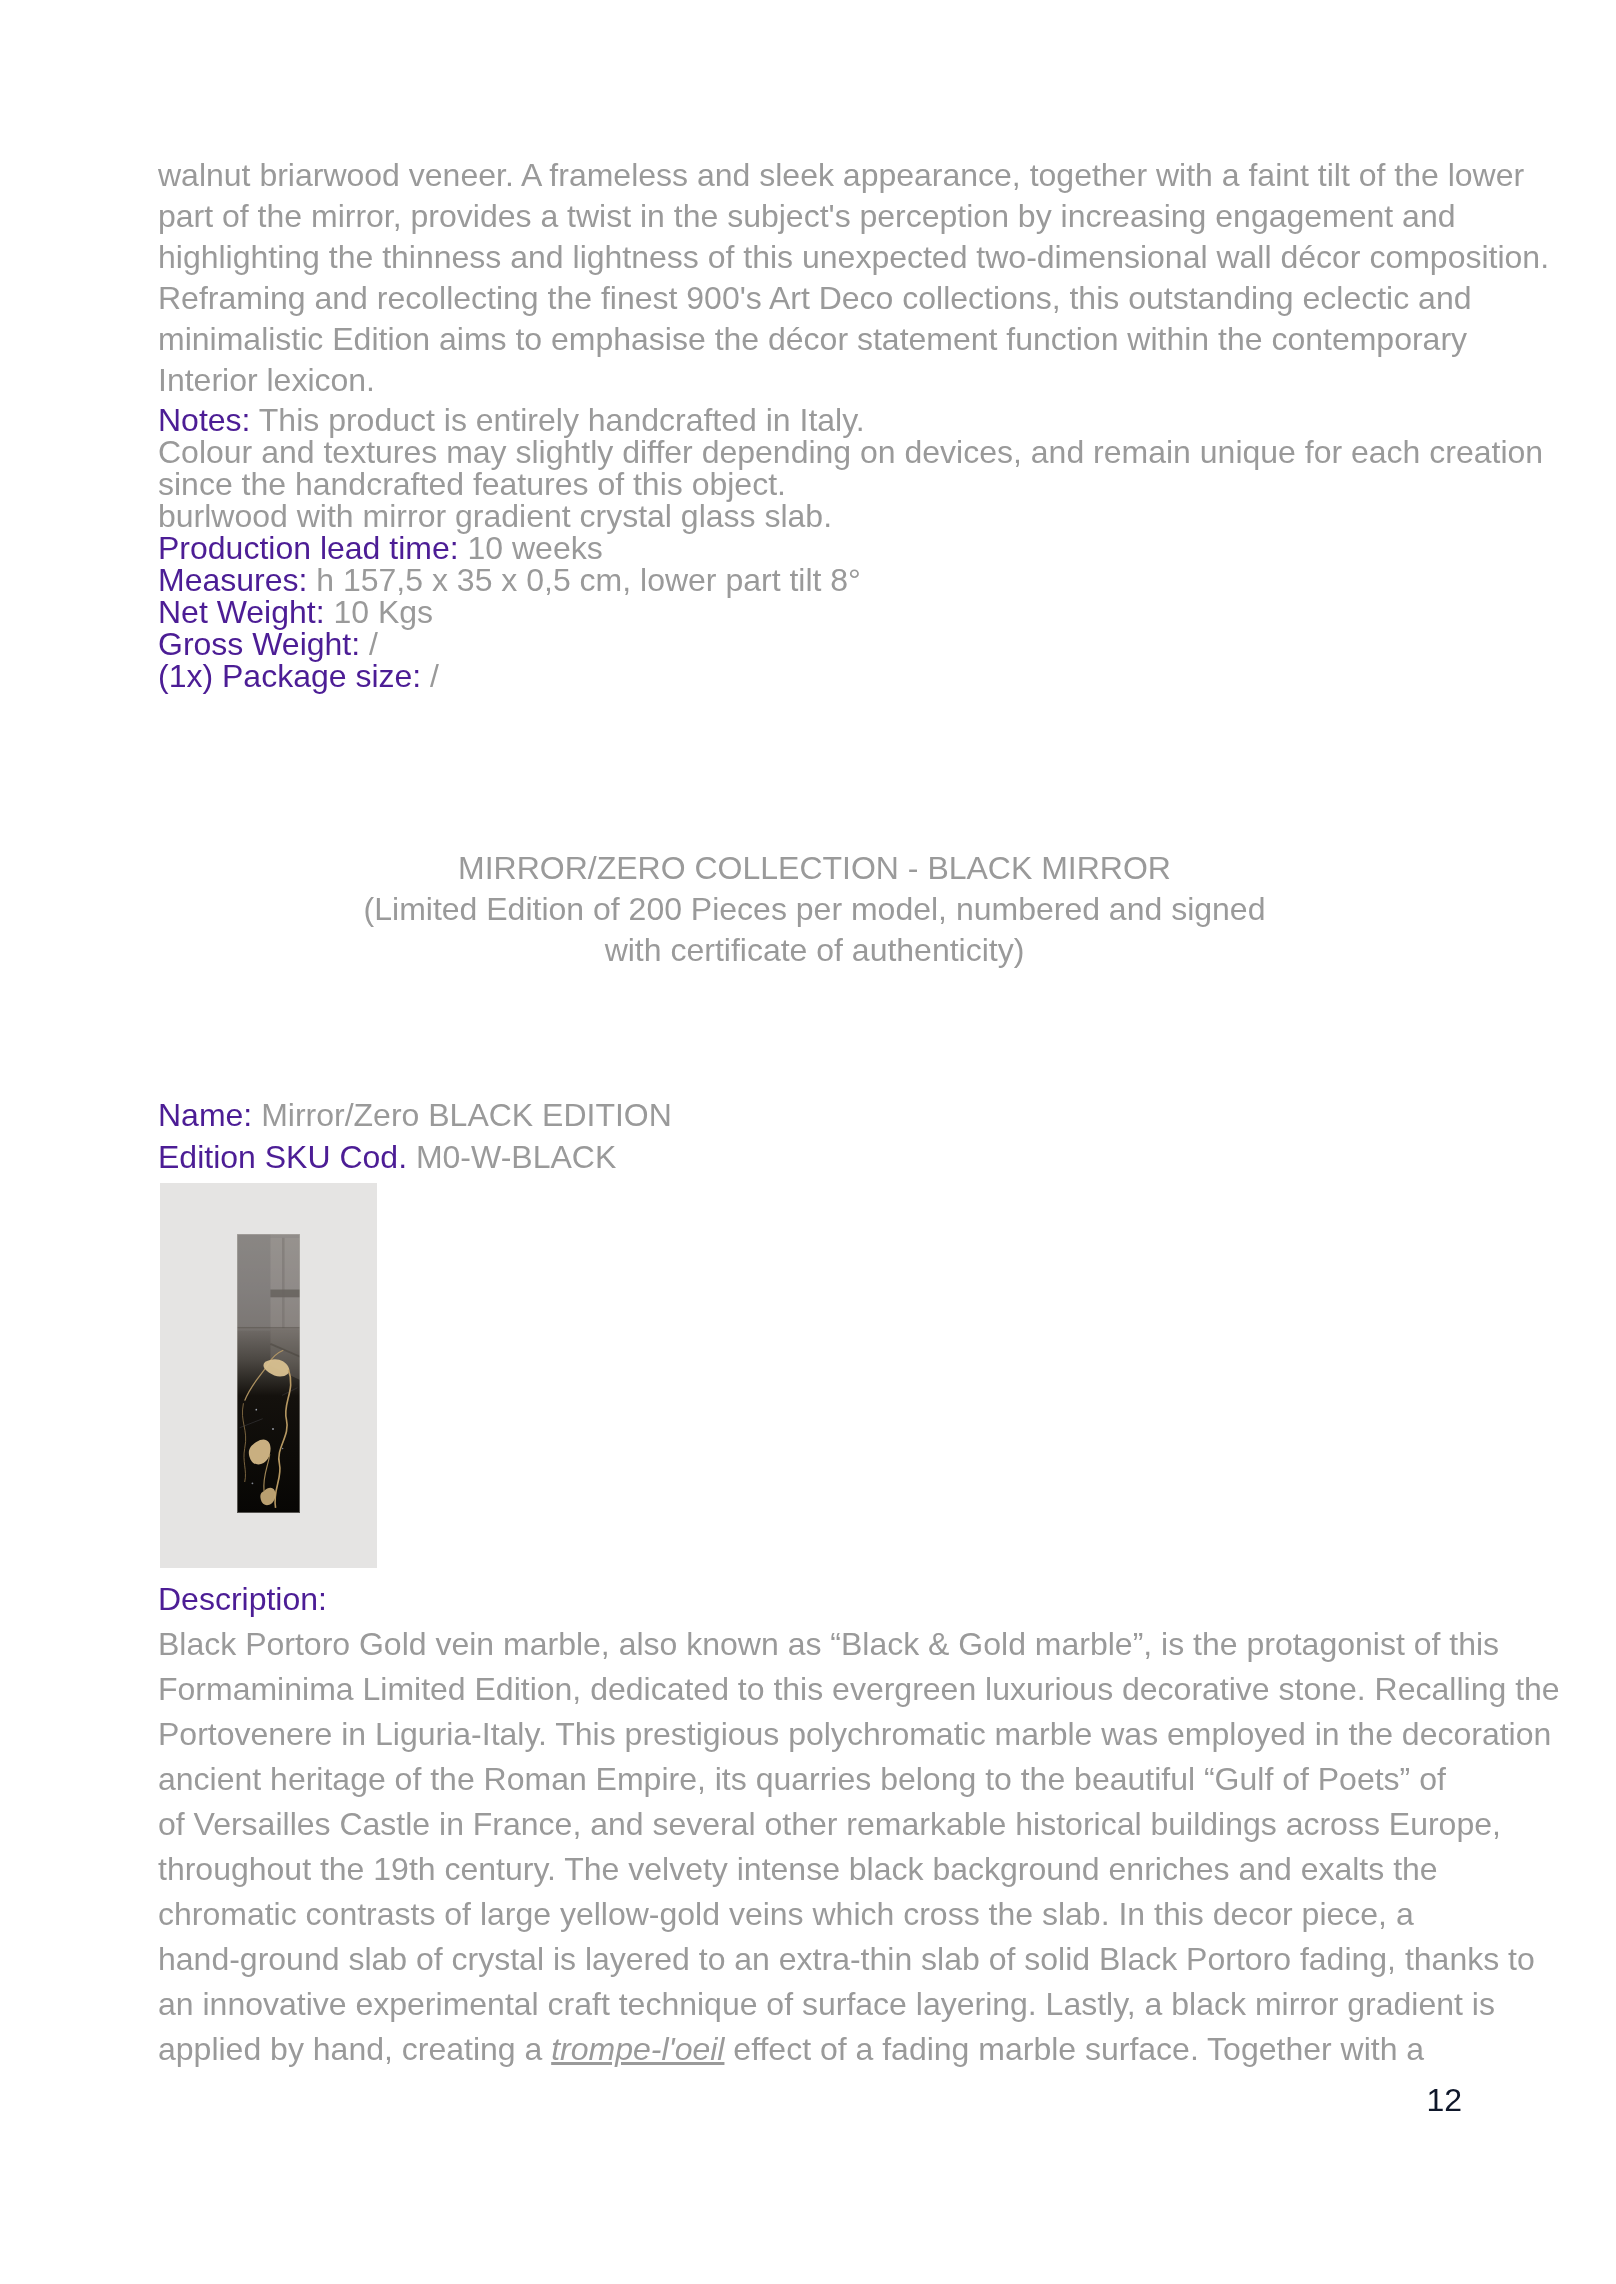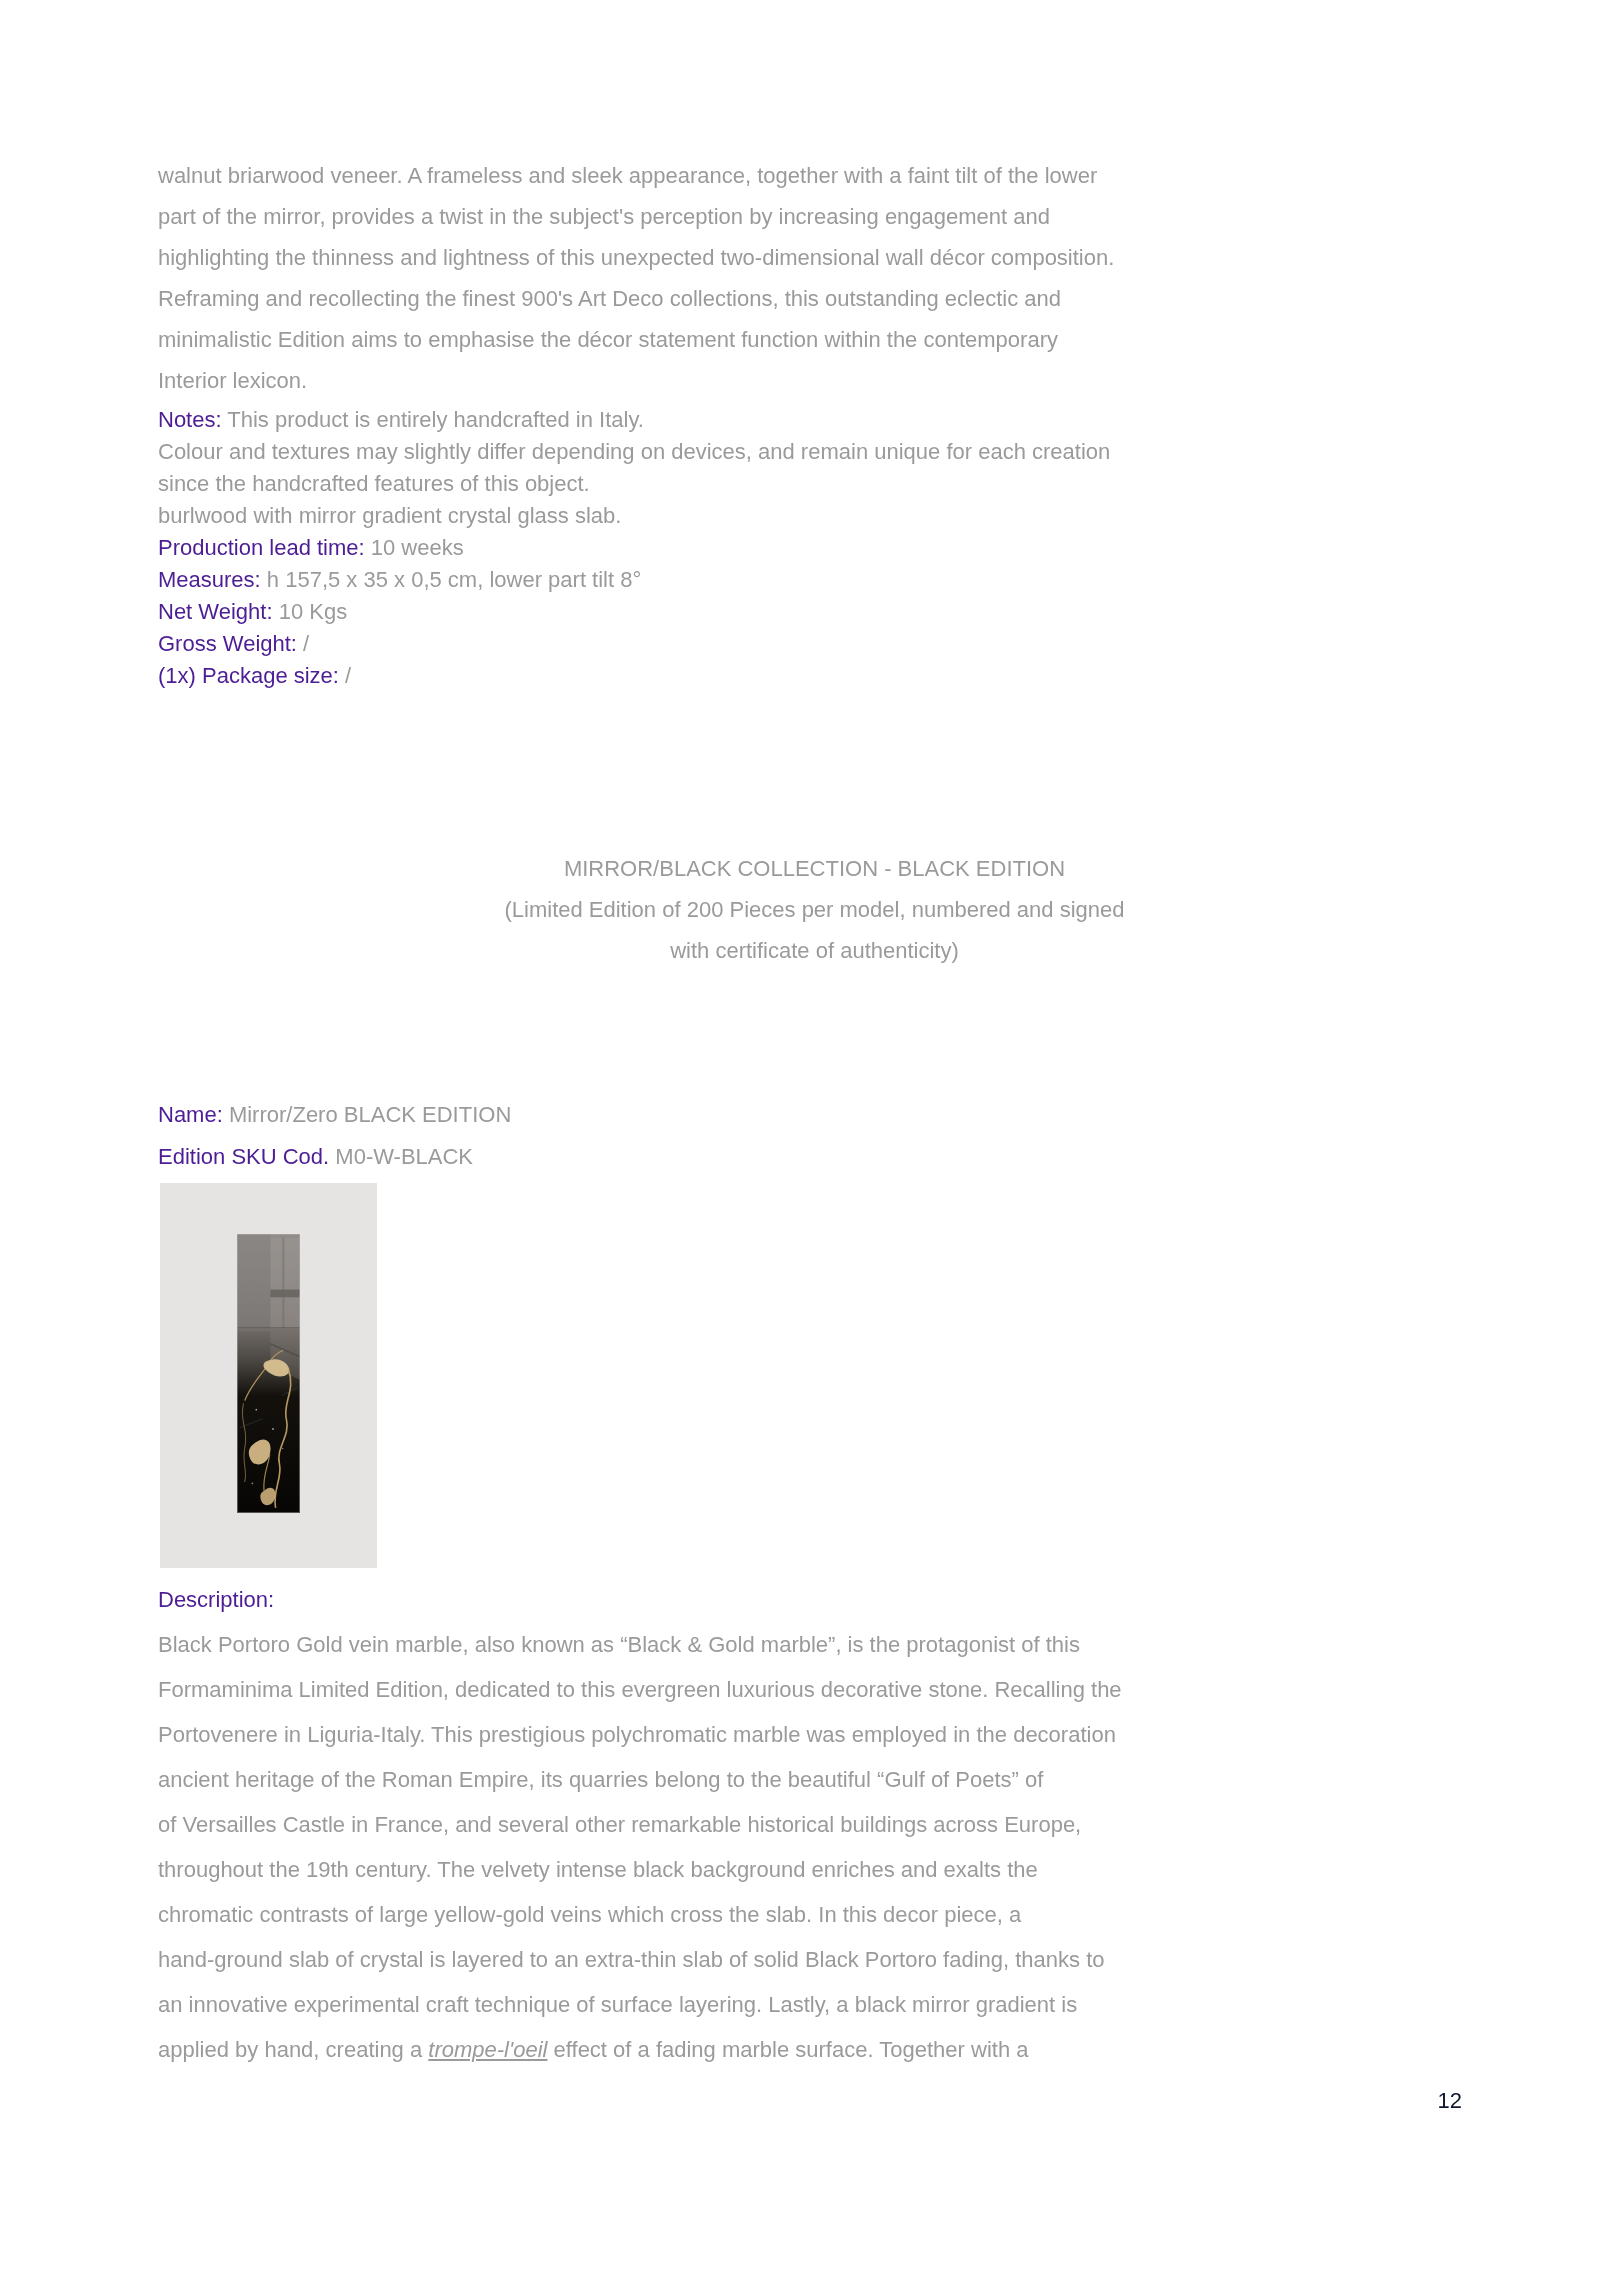--- a/index.html
+++ b/index.html
@@ -3,21 +3,21 @@
 <meta charset="utf-8">
 <style>
   html, body { margin: 0; padding: 0; background: #ffffff; }
   .page {
     position: relative;
     width: 1617px;
     height: 2284px;
     background: #ffffff;
     overflow: hidden;
     font-family: "Liberation Sans", "DejaVu Sans", sans-serif;
-    font-size: 22px;
+    font-size: 32px;
     color: #9a9a9a;
   }
   .textblock { position: absolute; left: 158px; width: 1313px; }
   .textblock .line { white-space: nowrap; }
   .b { font-weight: normal; color: #4c1d95; }
   .i { font-style: italic; text-decoration: underline; }
 
   .intro       { top: 155px;  line-height: 41px; }
   .specs       { top: 404px;  line-height: 32px; }
   .heading     { top: 848px; line-height: 41px; text-align: center; }
@@ -69,21 +69,21 @@
       <div class="line"><span>since the handcrafted features of this object.</span></div>
       <div class="line"><span>burlwood with mirror gradient crystal glass slab.</span></div>
       <div class="line"><span class="b">Production lead time:</span><span> 10 weeks</span></div>
       <div class="line"><span class="b">Measures:</span><span> h 157,5 x 35 x 0,5 cm, lower part tilt 8°</span></div>
       <div class="line"><span class="b">Net Weight:</span><span> 10 Kgs</span></div>
       <div class="line"><span class="b">Gross Weight:</span><span> /</span></div>
       <div class="line"><span class="b">(1x) Package size:</span><span> /</span></div>
     </div>
 
   <div class="textblock heading">
-      <div class="line"><span>MIRROR/BLACK COLLECTION - BLACK EDITION</span></div>
+      <div class="line"><span>MIRROR/ZERO COLLECTION - BLACK MIRROR</span></div>
       <div class="line"><span>(Limited Edition of 200 Pieces per model, numbered and signed</span></div>
       <div class="line"><span>with certificate of authenticity)</span></div>
     </div>
 
   <div class="textblock identity">
       <div class="line"><span class="b">Name:</span><span> Mirror/Zero BLACK EDITION</span></div>
       <div class="line"><span class="b">Edition SKU Cod.</span><span> M0-W-BLACK</span></div>
     </div>
 
   <div class="image-frame">

